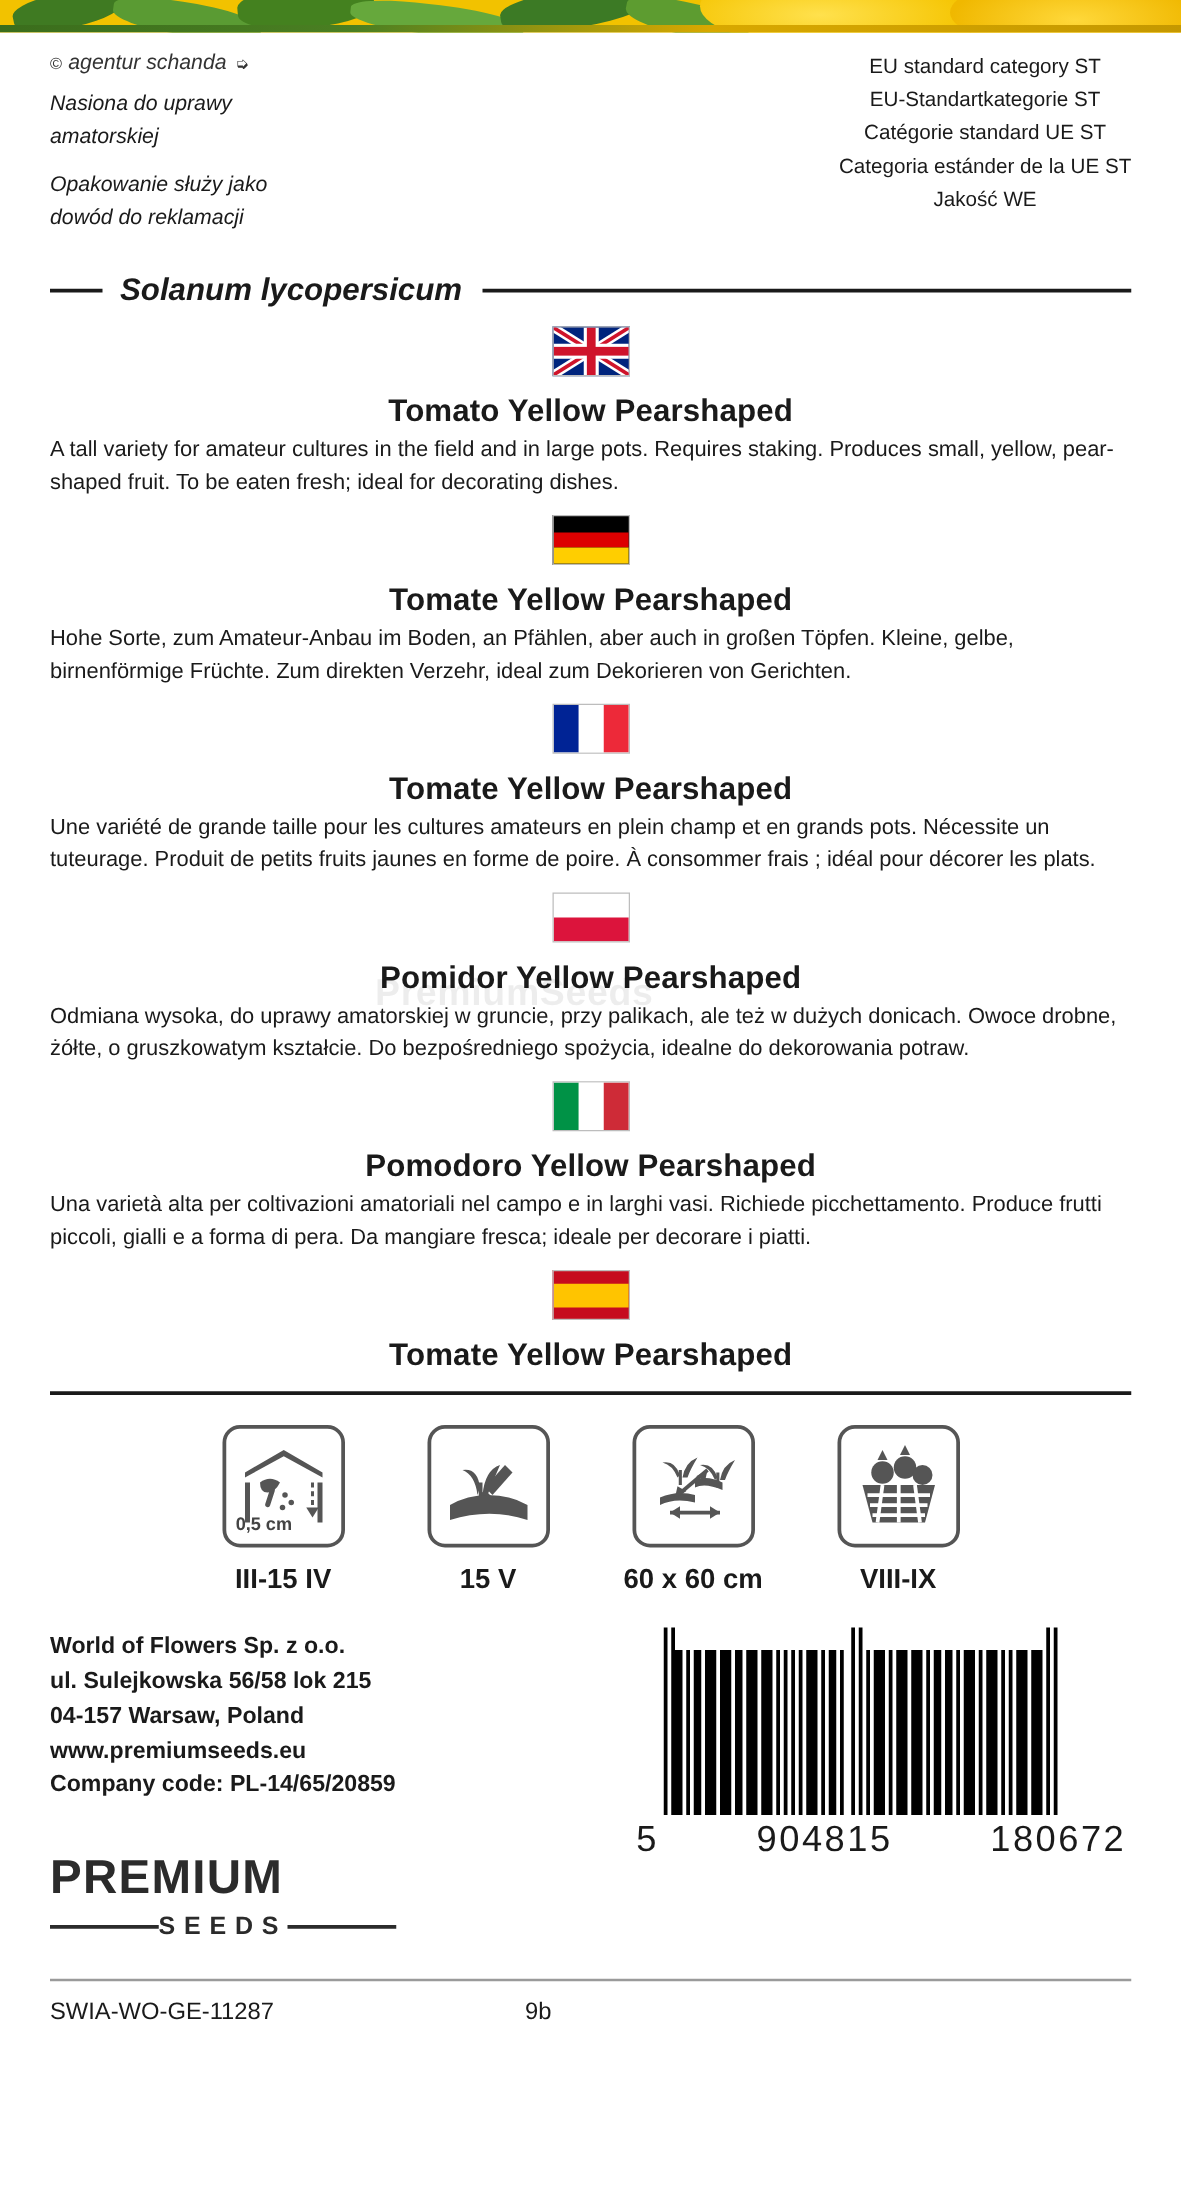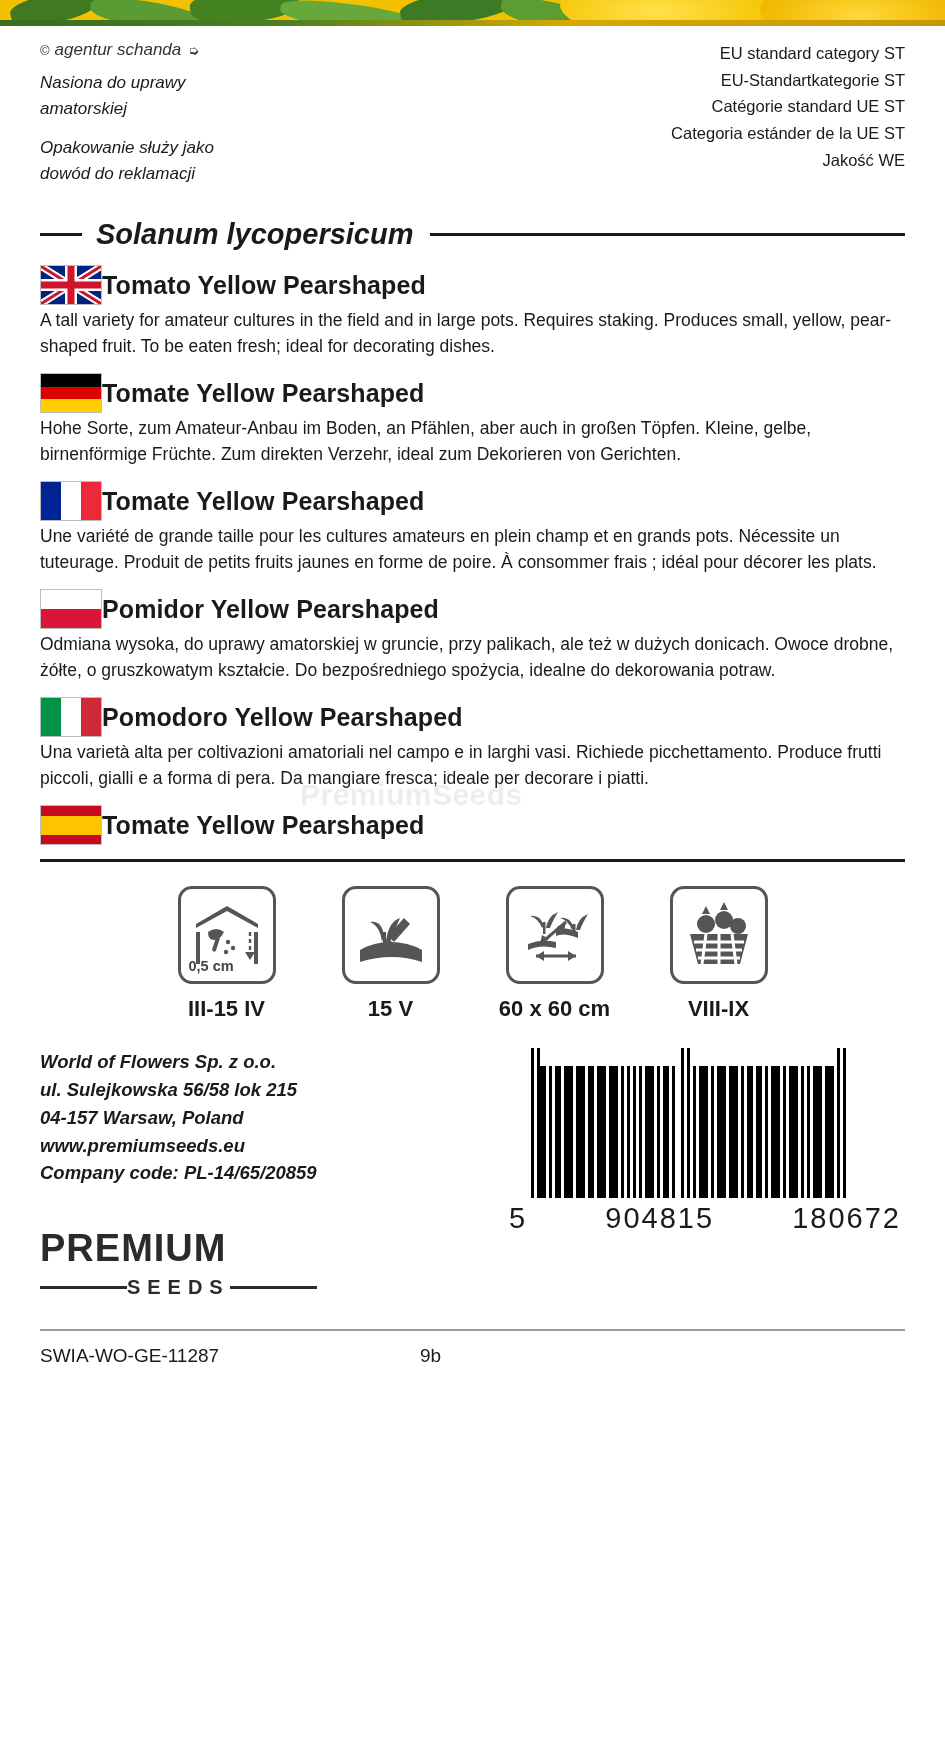--- a/index.html
+++ b/index.html
@@ -74,52 +74,54 @@
   .bird-glyph { font-size: 13px; margin-left: 2px; }
   .pl-note {
     font-style: italic;
     font-size: 17px;
     line-height: 1.5;
     color: #1a1a1a;
   }
   .pl-note p { margin: 0 0 14px 0; }
 
   .eu-block {
-    text-align: right;
+    text-align: center;
     font-size: 16.5px;
     line-height: 1.62;
     color: #1a1a1a;
   }
 
   
   .species-row {
     display: flex;
     align-items: center;
     margin: 18px 40px 0 40px;
   }
   .species-row .bar-left {
     width: 42px; height: 3px; background: #1a1a1a; margin-right: 14px;
   }
   .species-name {
     font-style: italic;
     font-weight: bold;
-    font-size: 29px;
+    font-size: 25px;
     white-space: nowrap;
   }
   .species-row .bar-right {
     flex: 1; height: 3px; background: #1a1a1a; margin-left: 16px;
   }
 
   
   .langs { margin: 14px 40px 0 40px; }
   .lang { margin-bottom: 14px; }
   .lang-head {
     display: flex;
     align-items: center;
+    gap: 14px;
     margin-bottom: 2px;
+    flex-direction: column;
   }
   .flag {
     width: 62px; height: 40px;
     border: 1px solid #bdbdbd;
     position: relative;
     overflow: hidden;
     flex: 0 0 auto;
   }
   .lang-title {
     font-size: 25px;
@@ -224,21 +226,21 @@
 
   
   .footer {
     display: flex;
     justify-content: space-between;
     align-items: flex-start;
     margin: 26px 40px 0 40px;
   }
   .company { font-size: 18.5px; line-height: 1.5; }
   .company .strong { font-weight: bold; }
-  .company div { white-space: nowrap; font-style: italic; }
+  .company div { white-space: nowrap; }
 
   .brand { margin-top: 40px; }
   .brand-main {
     font-size: 38px;
     font-weight: bold;
     letter-spacing: 1px;
     color: #2b2b2b;
   }
   .brand-sub-row {
     display: flex; align-items: center; gap: 0; margin-top: 6px;

